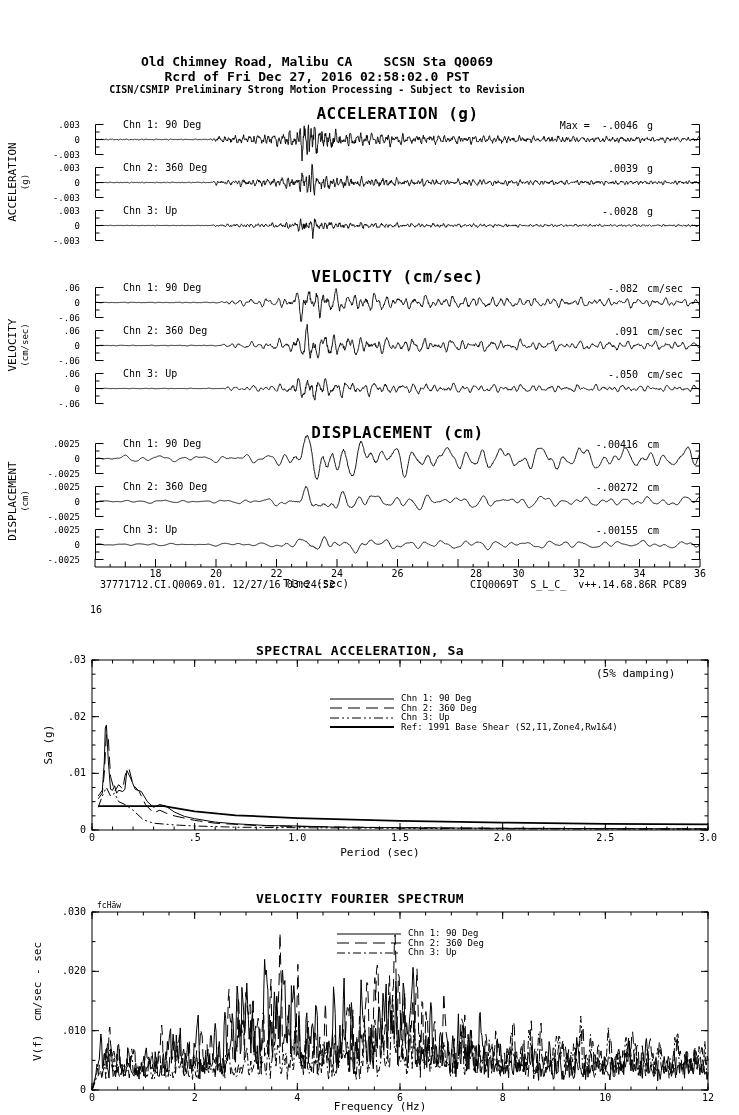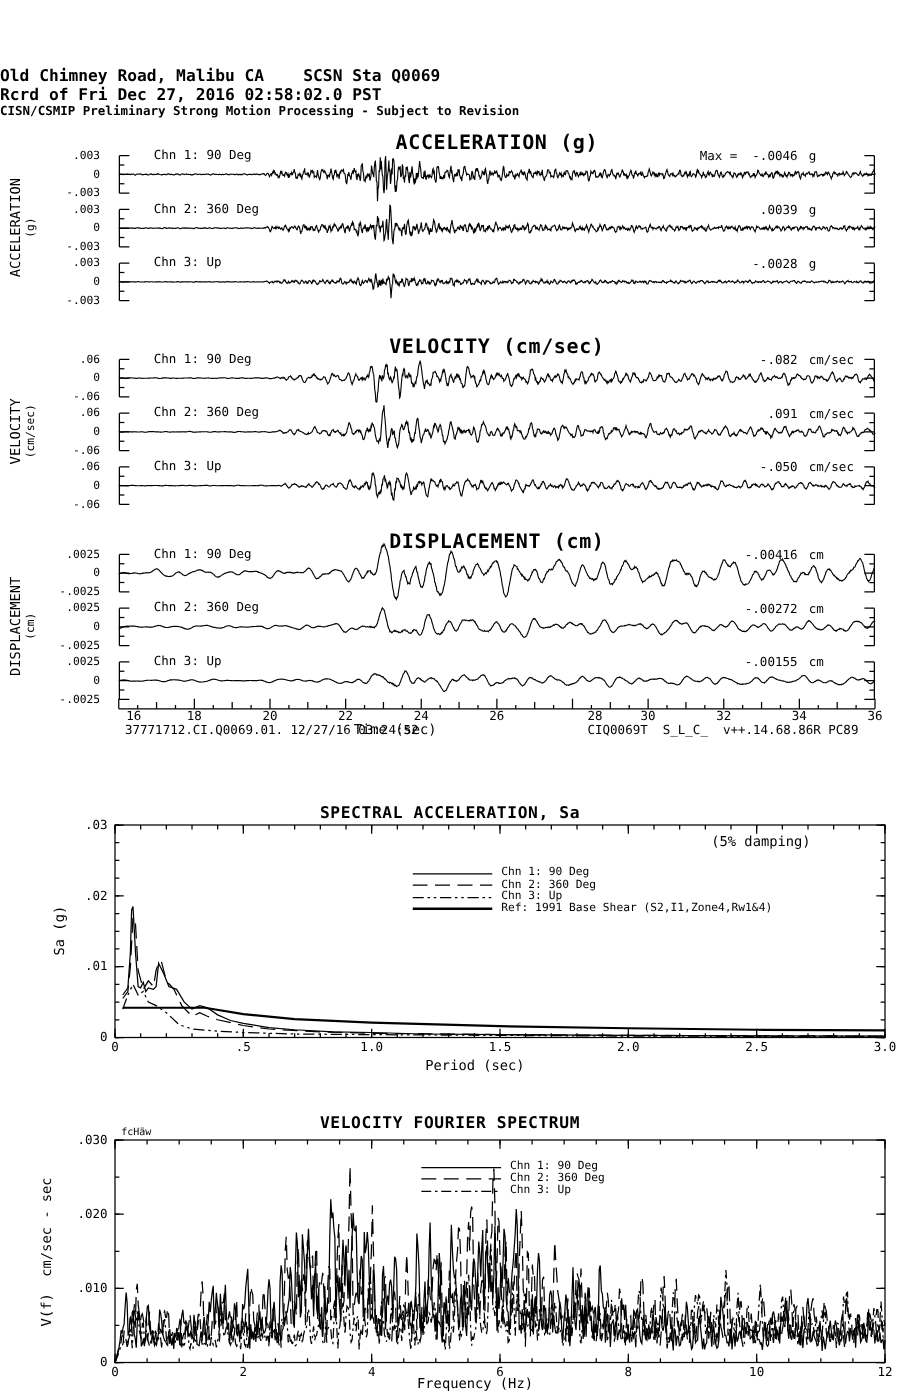--- a/index.html
+++ b/index.html
@@ -1,21 +1,21 @@
 <!DOCTYPE html>
 <html><head>
 <meta charset="utf-8">
 <style>
   *{margin:0;padding:0;box-sizing:border-box}
   html,body{width:739px;height:1115px;background:#fff;color:#000;overflow:hidden;
     font-family:"DejaVu Sans Mono","Liberation Mono",monospace;position:relative}
   .abs{position:absolute}
   .pre{white-space:pre}
   
-  #hdr{top:54px;left:0;width:634px;text-align:left}
+  #hdr{top:54px;left:0;width:634px;text-align:center}
   #hdr .h1{font-size:13px;line-height:15px;font-weight:700}
   #hdr .h2{font-size:10px;line-height:12px;font-weight:700}
   
   .ptitle{left:95px;width:605px;text-align:center;font-size:16px;font-weight:700;letter-spacing:.5px}
   .row{left:95px;width:605px;height:43px;position:absolute}
   .row svg{position:absolute;left:0;top:0;width:605px;height:43px;overflow:visible}
   .yticks{position:absolute;left:-93px;top:0;width:86px;height:43px;font-size:9px}
   .yticks span{position:absolute;right:8px;white-space:pre}
   .ytk-t{top:1.5px}.ytk-m{top:16.5px}.ytk-b{top:31.5px}
   .chn{position:absolute;left:28px;top:1px;font-size:10px;white-space:pre}
@@ -339,21 +339,21 @@
     <line x1="594.125" y1="13" x2="594.125" y2="10" class="k"></line>
     <line x1="609.25" y1="13" x2="609.25" y2="7.5" class="k"></line>
     <line x1="624.375" y1="13" x2="624.375" y2="10" class="k"></line>
     <line x1="639.5" y1="13" x2="639.5" y2="5" class="k"></line>
     <line x1="654.625" y1="13" x2="654.625" y2="10" class="k"></line>
     <line x1="669.75" y1="13" x2="669.75" y2="7.5" class="k"></line>
     <line x1="684.875" y1="13" x2="684.875" y2="10" class="k"></line>
     <line x1="700" y1="13" x2="700" y2="5" class="k"></line>
   </svg>
 <div class="abs" id="time-axis-labels">
-    <span class="xtk" style="left: 107px;">16</span>
+    <span class="xtk" style="left: 96px; margin-top: 36px;">16</span>
     <span class="xtk" style="left: 155.5px;">18</span>
     <span class="xtk" style="left: 216px;">20</span>
     <span class="xtk" style="left: 276.5px;">22</span>
     <span class="xtk" style="left: 337px;">24</span>
     <span class="xtk" style="left: 397.5px;">26</span>
     <span class="xtk" style="left: 476px; text-align: right;">28</span>
     <span class="xtk" style="left: 518.5px;">30</span>
     <span class="xtk" style="left: 579px;">32</span>
     <span class="xtk" style="left: 639.5px;">34</span>
     <span class="xtk" style="left: 700px;">36</span>
@@ -484,21 +484,21 @@
     <line x1="708" y1="76.66666666666666" x2="701" y2="76.66666666666666" class="k"></line>
     <text x="86" y="79.66666666666666" text-anchor="end" class="tx">.02</text>
     <line x1="92" y1="20" x2="99" y2="20" class="k"></line>
     <line x1="708" y1="20" x2="701" y2="20" class="k"></line>
     <text x="86" y="23" text-anchor="end" class="tx">.03</text>
     <polyline points="98.2,156.0 102.3,150.3 104.3,122.0 105.3,88.0 106.4,85.2 108.4,122.0 110.5,149.2 112.5,150.3 114.6,145.8 116.6,153.2 118.7,150.3 122.8,151.5 124.9,149.2 126.9,130.5 131.0,139.0 135.1,149.2 141.3,151.5 147.4,161.7 153.6,167.3 159.8,164.5 165.9,166.2 174.1,171.9 184.4,176.4 194.7,178.7 215.2,182.1 235.7,183.8 266.5,185.5 297.3,186.0 338.4,187.2 400.0,187.7 502.7,188.3 605.3,188.6 708.0,188.9" fill="none" stroke="#000" stroke-width="1"></polyline>
     <polyline points="98.2,158.8 102.3,153.2 104.3,133.3 106.4,93.7 108.4,99.3 110.5,136.2 114.6,151.5 118.7,144.7 122.8,149.2 124.9,136.2 126.9,130.5 129.0,128.8 133.1,144.7 139.2,151.5 145.4,164.5 153.6,173.0 159.8,170.2 165.9,173.0 174.1,175.8 194.7,180.4 215.2,183.2 256.3,185.5 297.3,186.6 400.0,187.7 502.7,188.3 605.3,188.6 708.0,188.9" fill="none" stroke="#000" stroke-width="1" stroke-dasharray="12,6"></polyline>
     <polyline points="98.2,167.3 102.3,156.0 106.4,147.5 110.5,156.0 114.6,153.2 118.7,161.7 124.9,164.5 133.1,170.2 143.3,179.8 153.6,183.2 174.1,184.9 194.7,186.0 235.7,187.2 297.3,187.7 400.0,188.3 502.7,188.9 708.0,189.2" fill="none" stroke="#000" stroke-width="1" stroke-dasharray="9,3,2,3,2,3"></polyline>
     <polyline points="98.2,166.2 133.1,166.2 163.9,166.2 194.7,171.3 235.7,175.3 297.3,178.1 400.0,180.9 502.7,182.6 605.3,183.8 708.0,184.3" fill="none" stroke="#000" stroke-width="1.8"></polyline>
   </svg>
-<div class="abs anno" style="top:667px;left:569px">(5% damping)</div>
+<div class="abs anno" style="top:667px;left:596px">(5% damping)</div>
 <div class="abs legend" style="top:694px;left:330px">
   <div class="lg-row">
     <svg class="lgs" viewBox="0 0 64 8">
         <line x1="0" y1="4" x2="64" y2="4"></line>
       </svg>
     <span>Chn 1: 90 Deg</span>
   </div>
   <div class="lg-row">
     <svg class="lgs" viewBox="0 0 64 8">
         <line x1="0" y1="4" x2="64" y2="4" stroke-dasharray="12,6"></line>

